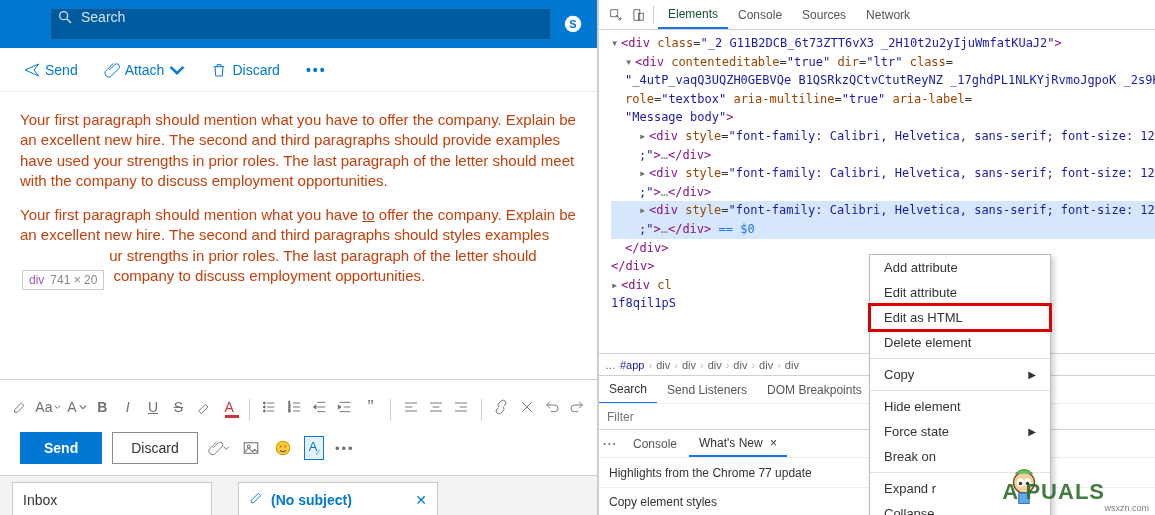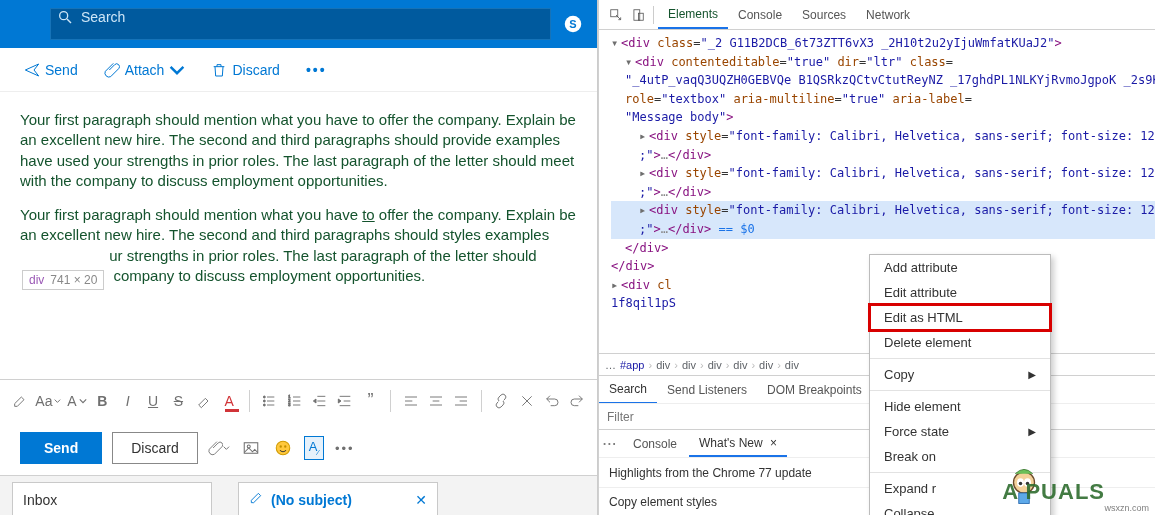--- a/index.html
+++ b/index.html
@@ -17,26 +17,26 @@
 .skype-icon svg{ width:22px;height:22px;fill:#fff;}
 
 .toolbar { height:44px; display:flex; align-items:center; padding:0 20px; gap:4px; color:#0078d4; font-size:14px; border-bottom:1px solid #eee;}
 .tb-btn { display:flex; align-items:center; gap:5px; padding:4px 4px; cursor:pointer; color:#0078d4;}
 .tb-btn svg{ width:16px;height:16px; fill:none; stroke:#0078d4; stroke-width:1.5;}
 .tb-sep{ width:10px;}
 .chev{ width:10px;height:10px;stroke:#0078d4;stroke-width:1.5;fill:none;}
 .more{ color:#0078d4; letter-spacing:2px; font-weight:bold;}
 
 .compose{ flex:1; padding:18px 14px 10px 20px; position:relative; background:#fff;}
-.compose p{ font-size:15px; color:#14532d; line-height:1.35; margin-bottom:14px; }
+.compose p{ font-size:15px; color:#c2410c; line-height:1.35; margin-bottom:14px; }
 .underline-word{ text-decoration:underline;text-align:center; }
 .highlight-row{ position:absolute; left:20px; right:0px; top:190px; height:20px; background:#bcd6f5; z-index:-1;}
 .dim-tooltip{ position:absolute; left:22px; top:178px; background:#fff; border:1px solid #ccc; font-size:12px; padding:2px 6px; display:flex; gap:6px; color:#888;}
 .dim-tooltip .tag{ color:#9b59b6;}
-.format-bar{ height:42px; border-top:1px solid #d0d0d0; display:flex; align-items:center; padding:0 10px; gap:6px;}
+.format-bar{ height:42px; border-top:1px solid #d0d0d0; display:flex; align-items:flex-end; padding:0 10px; gap:6px;}
 .format-bar .f-item{ width:26px; height:28px; display:flex;align-items:center;justify-content:center; color:#707070; font-size:14px; position:relative;}
 .format-bar .f-item svg{ width:16px;height:16px;fill:none;stroke:#707070;stroke-width:1.4;}
 .format-bar .divider{ width:1px;height:22px;background:#d0d0d0; margin:0 4px;}
 .bold{ font-weight:bold;}
 .italic{ font-style:italic;}
 .underline-f{ text-decoration:underline;}
 .strike-f{ text-decoration:line-through;}
 
 .actionbar{ height:54px; display:flex; align-items:center; gap:10px; padding:0 20px;}
 .btn-send{ background:#0078d4; color:#fff; font-size:14px; border:none; padding:8px 24px; cursor:pointer; font-weight:600;}

